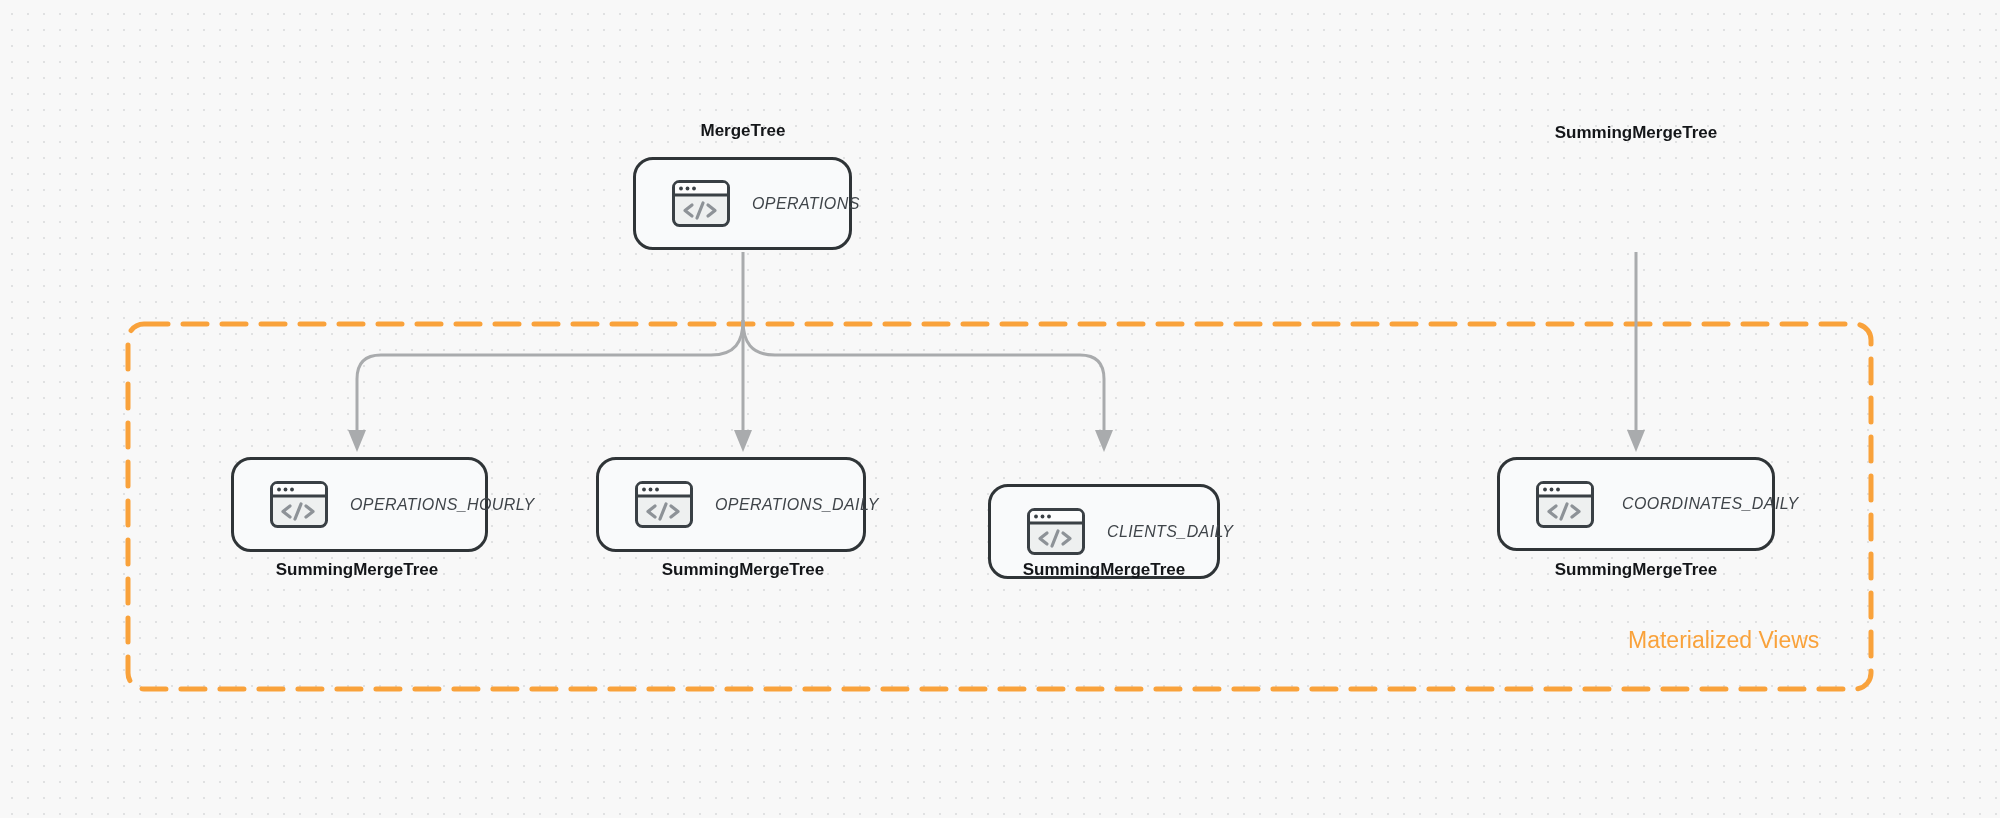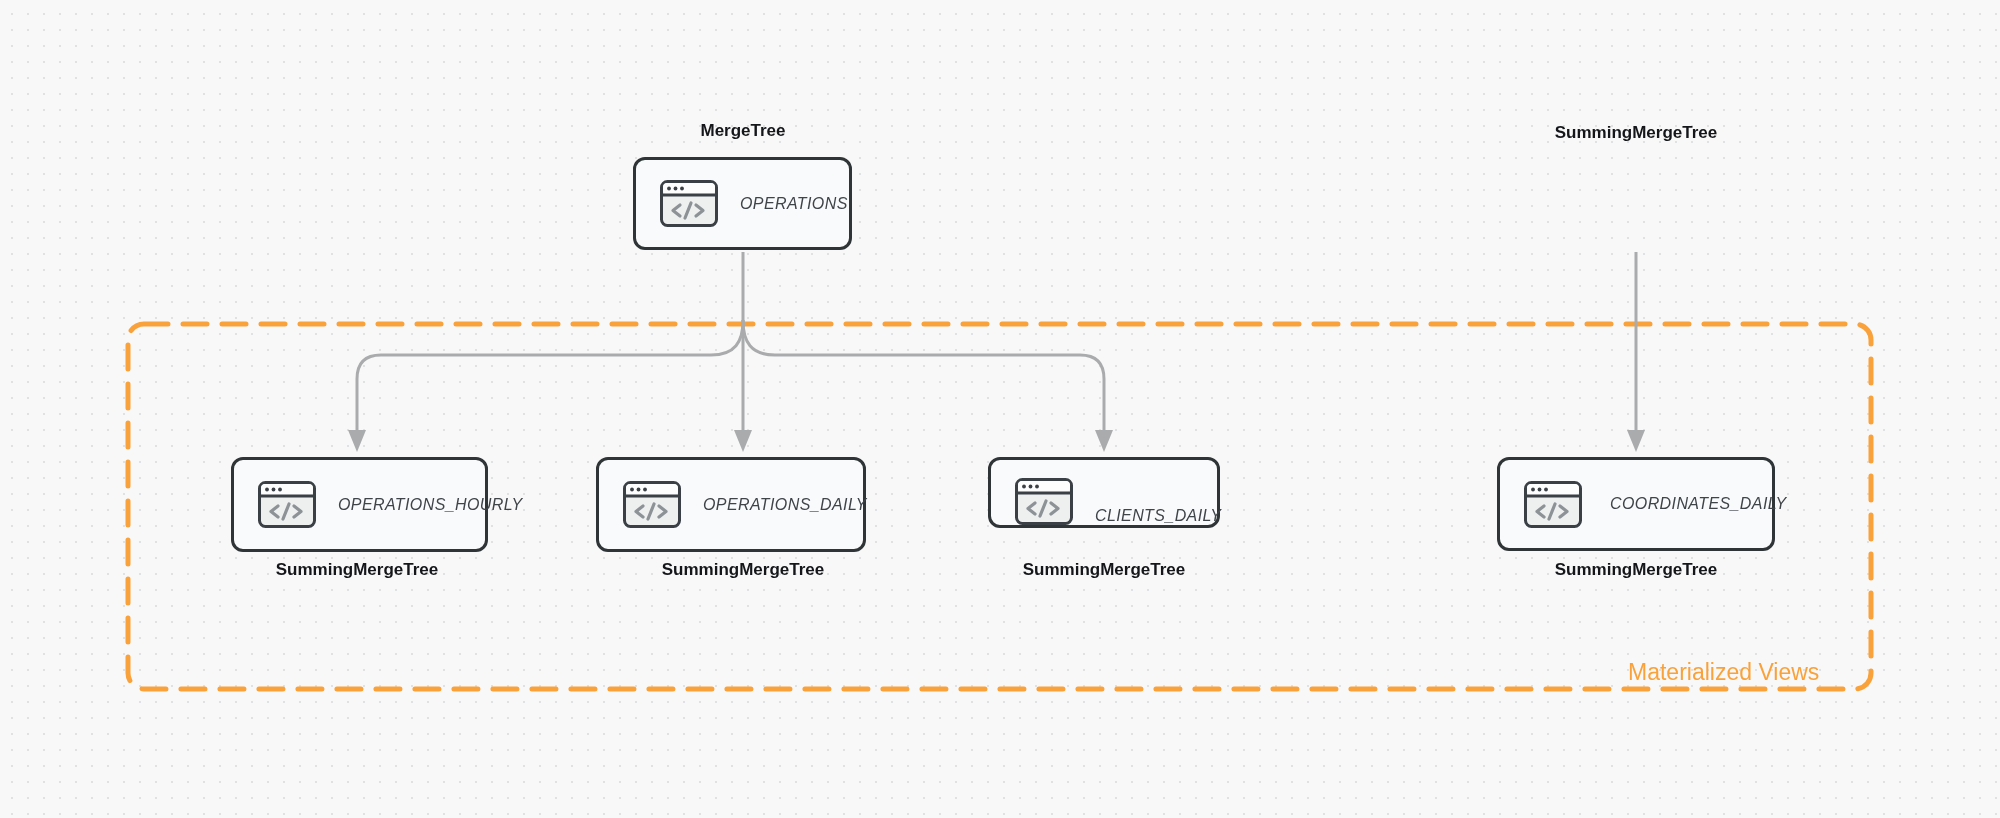--- a/index.html
+++ b/index.html
@@ -13,24 +13,24 @@
     background-color:#f8f8f8;
     background-image:radial-gradient(circle,#e0e1e2 1.3px,transparent 1.4px);
     background-size:16px 16px;
     background-position:4px 6px;
   }
   svg.overlay{position:absolute;left:0;top:0;width:2000px;height:818px;}
   .node{
     position:absolute;
     background:#f9fafb;
     border:3px solid #2f3437;
-    border-radius:12px;
+    border-radius:20px;
     box-sizing:border-box;
     display:flex;align-items:center;
-    padding-left:24px;gap:22px;
+    padding-left:36px;gap:22px;
   }
   .node .nlabel{
     font-style:italic;
     font-size:16px;
     letter-spacing:.4px;
     color:#3f4449;
     white-space:nowrap;
   }
   .engine-label{
     position:absolute;
@@ -128,21 +128,21 @@
       <circle cx="22" cy="8.5" r="1.9" fill="#3a4045"></circle>
       <g stroke="#8d9297" stroke-width="3.2" fill="none" stroke-linecap="round" stroke-linejoin="round">
         <path d="M 20 25 L 13 30.5 L 20 36"></path>
         <path d="M 31 23 L 25 38"></path>
         <path d="M 36 25 L 43 30.5 L 36 36"></path>
       </g>
     </svg>
     <span class="nlabel">OPERATIONS_DAILY</span>
   </div>
 
-  <div class="node" style="left:988px;top:457px;width:232px;height:71px;align-items:flex-end;">
+  <div class="node" style="left:988px;top:484px;width:232px;height:95px;">
     <svg class="icon" width="58" height="47" viewBox="0 0 58 47">
       <rect x="1.5" y="1.5" width="55" height="44" rx="6" fill="#eef0f0" stroke="#3a4045" stroke-width="3"></rect>
       <rect x="3" y="3" width="52" height="11" rx="4" fill="#fdfdfd"></rect>
       <line x1="1.5" y1="15" x2="56.5" y2="15" stroke="#3a4045" stroke-width="3"></line>
       <circle cx="9" cy="8.5" r="1.9" fill="#3a4045"></circle>
       <circle cx="15.5" cy="8.5" r="1.9" fill="#3a4045"></circle>
       <circle cx="22" cy="8.5" r="1.9" fill="#3a4045"></circle>
       <g stroke="#8d9297" stroke-width="3.2" fill="none" stroke-linecap="round" stroke-linejoin="round">
         <path d="M 20 25 L 13 30.5 L 20 36"></path>
         <path d="M 31 23 L 25 38"></path>
@@ -167,15 +167,15 @@
       </g>
     </svg>
     <span class="nlabel">COORDINATES_DAILY</span>
   </div>
 
   <div class="engine-label" style="left:357px;top:560px;">SummingMergeTree</div>
   <div class="engine-label" style="left:743px;top:560px;">SummingMergeTree</div>
   <div class="engine-label" style="left:1104px;top:560px;">SummingMergeTree</div>
   <div class="engine-label" style="left:1636px;top:560px;">SummingMergeTree</div>
 
-  <div class="group-label" style="left:1628px;top:659px;">Materialized Views</div>
+  <div class="group-label" style="left:1628px;top:627px;">Materialized Views</div>
 
 </div>
 
 </body></html>

